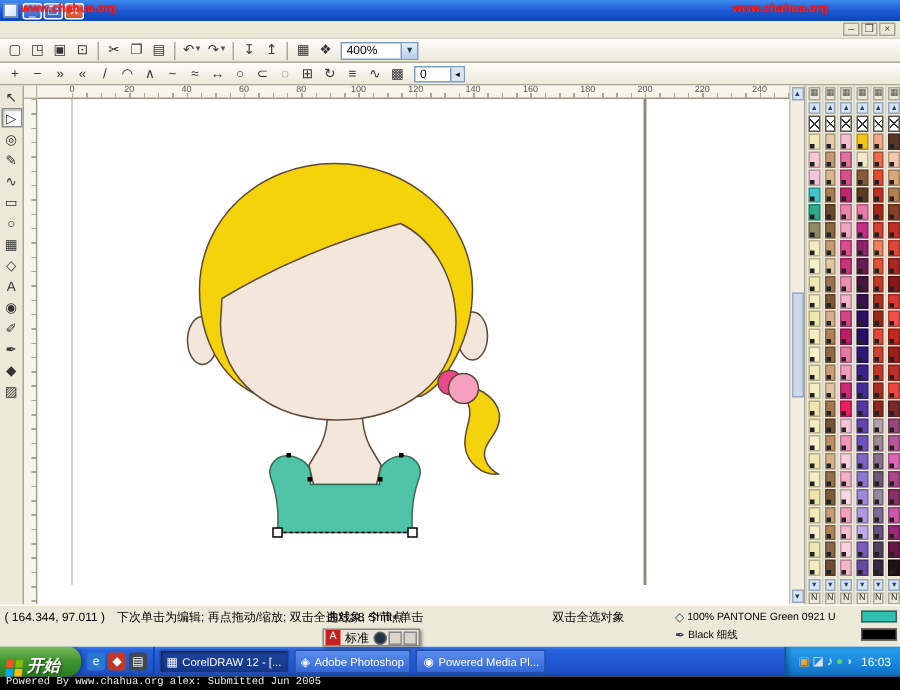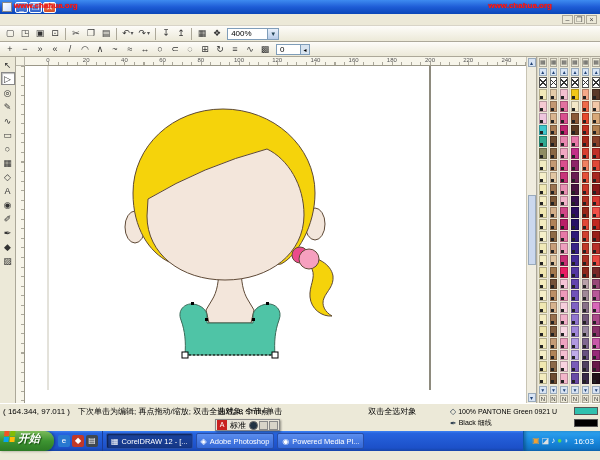--- a/index.html
+++ b/index.html
@@ -88,21 +88,21 @@
   .swbox{width:24px;height:8px;border:1px solid #555;}
   .ico8{font-size:8px;color:#345;}
   .imebar{position:absolute;left:215px;top:15px;height:12px;display:flex;align-items:center;background:#E8E4D8;border:1px solid #888;box-shadow:1px 1px 2px rgba(0,0,0,.4);padding:0 1px;gap:1px;}
   .ime-logo{width:10px;height:10px;background:#C82020;color:#fff;font-size:7px;line-height:10px;text-align:center;}
   .ime-mode{font-size:8px;padding:0 2px;}
   .ime-moon{width:9px;height:9px;border-radius:50%;background:#234;border:1px solid #666;}
   .ime-k{width:9px;height:9px;background:#D8D4C8;border:1px solid #888;}
 
   
   .taskbar{height:20px;background:linear-gradient(180deg,#3C81F3 0%,#2663DE 12%,#1C50C8 85%,#1544A8 100%);display:flex;align-items:center;}
-  .startbtn{height:20px;padding:0 14px 0 4px;background:linear-gradient(180deg,#7CBB5A 0%,#3D9431 50%,#2C7A24 100%);border-radius:0 9px 9px 0;display:flex;align-items:flex-start;gap:3px;color:#fff;font-weight:bold;font-style:italic;font-size:11px;text-shadow:1px 1px 1px #1a4f12;box-shadow:1px 0 3px rgba(0,0,0,.4);}
+  .startbtn{height:20px;padding:0 14px 0 4px;background:linear-gradient(180deg,#7CBB5A 0%,#3D9431 50%,#2C7A24 100%);border-radius:0 9px 9px 0;display:flex;align-items:flex-end;gap:3px;color:#fff;font-weight:bold;font-style:italic;font-size:11px;text-shadow:1px 1px 1px #1a4f12;box-shadow:1px 0 3px rgba(0,0,0,.4);}
   .winflag{width:11px;height:11px;display:grid;grid-template-columns:1fr 1fr;grid-template-rows:1fr 1fr;gap:1px;transform:skewX(-6deg);}
   .winflag i{display:block;}
   .ql{display:flex;align-items:center;gap:2px;padding:0 4px;border-right:1px solid #1a3c96;height:100%;}
   .qli{width:12px;height:12px;border-radius:2px;color:#fff;font-size:8px;line-height:12px;text-align:center;}
   .task{height:16px;margin-left:3px;padding:0 4px;min-width:0;display:flex;align-items:center;gap:3px;background:linear-gradient(180deg,#5B8DEE,#3367D6);border:1px solid #274ea8;border-radius:2px;color:#fff;font-size:7.5px;white-space:nowrap;overflow:hidden;max-width:95px;}
   .task.active{background:linear-gradient(180deg,#1C44A0,#153684);box-shadow:inset 1px 1px 2px rgba(0,0,0,.5);}
   .task .ticon{font-size:8px;flex:0 0 auto;}
   .tray{margin-left:auto;height:100%;display:flex;align-items:center;gap:2px;padding:0 6px 0 8px;background:linear-gradient(180deg,#2EA3F0 0%,#1989DE 50%,#0E6FC0 100%);border-left:1px solid #0a5aa0;box-shadow:inset 2px 0 3px rgba(0,0,0,.25);}
   .trayi{font-size:8px;line-height:12px;}
   .clock{color:#fff;font-size:8px;margin-left:3px;}
@@ -525,13 +525,14 @@
           <span class="trayi" style="color:#F0A030">▣</span>
           <span class="trayi" style="color:#E0E0E0">◪</span>
           <span class="trayi" style="color:#FFFFFF">♪</span>
           <span class="trayi" style="color:#58D858">●</span>
           <span class="trayi" style="color:#A8D8F8">◗</span>
         </span>
       <span class="clock">16:03</span>
     </div>
   </div>
 
+  <div class="credit">Powered By www.chahua.org alex: Submitted Jun 2005</div>
 </div>
 
 </body></html>

